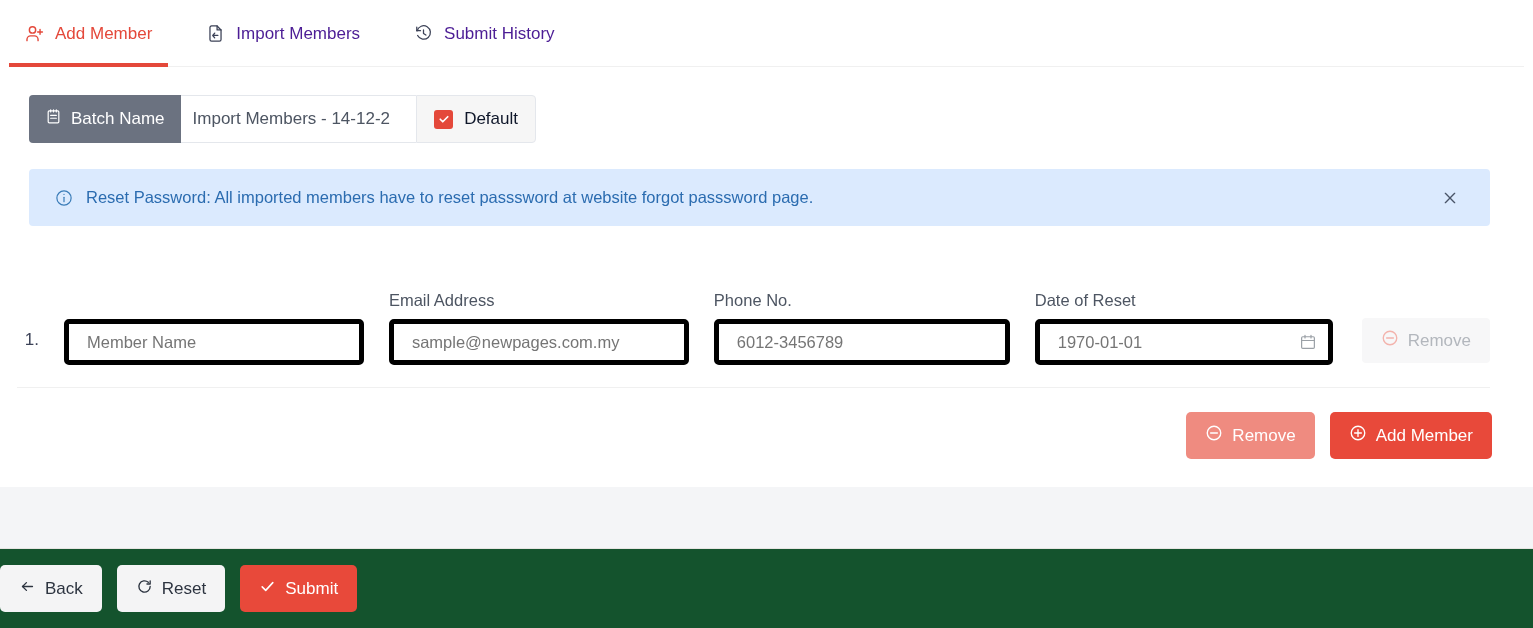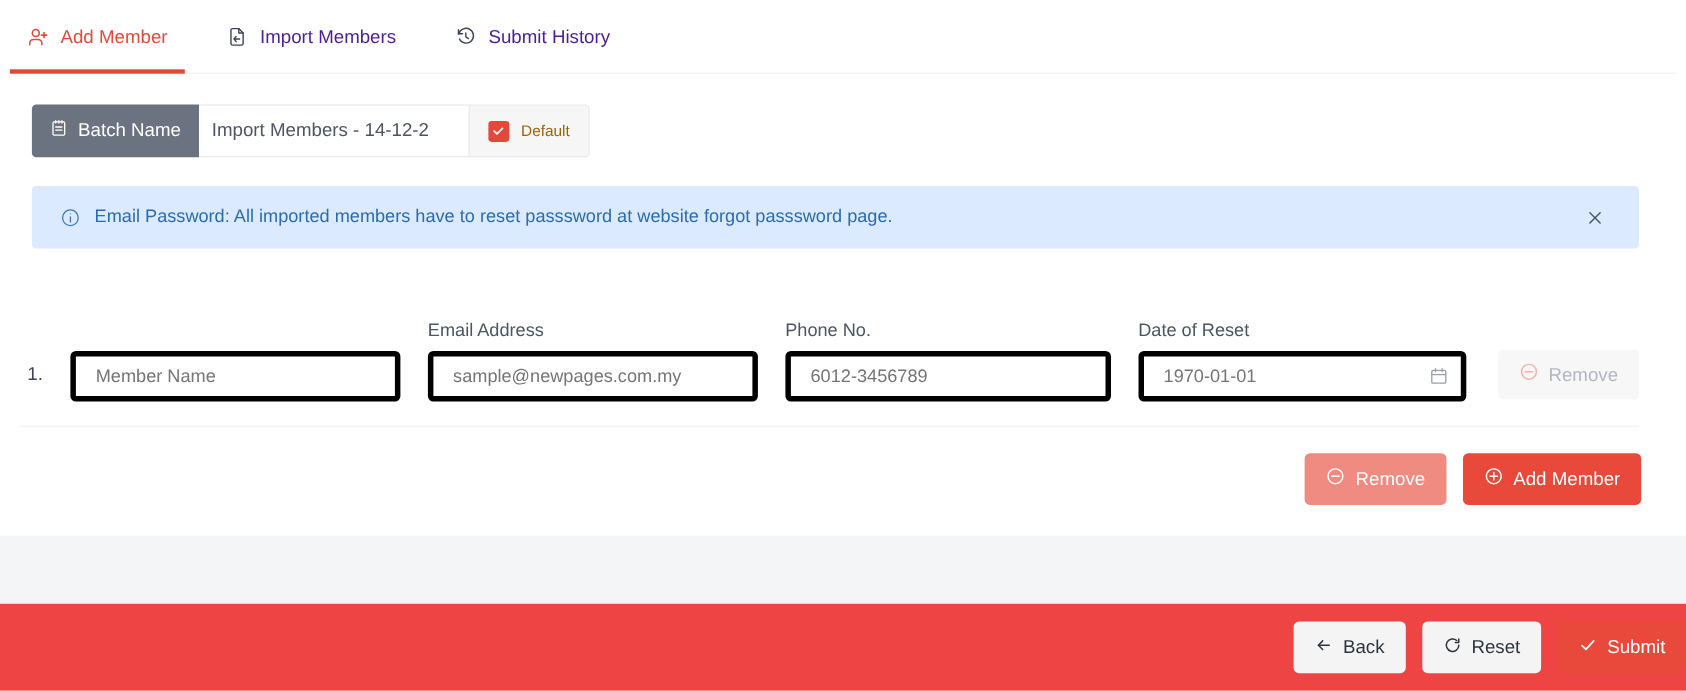--- a/index.html
+++ b/index.html
@@ -99,22 +99,22 @@
     min-width: 0;
   }
   .batch-default {
     display: flex;
     align-items: center;
     gap: 11px;
     background: #f6f6f6;
     border: 1px solid #e4e7ec;
     border-radius: 0 4px 4px 0;
     padding: 0 17px;
-    font-size: 14px;
-    color: #a16207;
+    font-size: 17px;
+    color: #0f172a;
     white-space: nowrap;
     cursor: pointer;
   }
   .checkbox {
     width: 19px;
     height: 19px;
     border-radius: 3px;
     background: #e4483a;
     display: flex;
     align-items: center;
@@ -250,24 +250,23 @@
     border-bottom: 1px solid #e6e4e2;
   }
 
   
   .footer {
     position: absolute;
     left: 0;
     right: 0;
     top: 549px;
     height: 79px;
-    background: #ef4444;
-    display: flex;
-    align-items: center;
-    justify-content: flex-end;
+    background: #14532d;
+    display: flex;
+    align-items: center;
     gap: 15px;
     box-sizing: border-box;
   }
   .btn-light { background: #f4f4f5; color: #2d3440; }
   .btn-submit { background: #e8493a; color: #ffffff; }
 </style>
 </head>
 <body>
 
 <div class="tabbar">
@@ -334,21 +333,21 @@
 </div>
 
 <div class="alert">
   <span class="alert-icon">
     <svg width="18" height="18" viewBox="0 0 24 24" fill="none" stroke="#3a7cb8" stroke-width="1.6" stroke-linecap="round" stroke-linejoin="round">
       <circle cx="12" cy="12" r="9.5"></circle>
       <path d="M12 11v6"></path>
       <path d="M12 7.2h.01"></path>
     </svg>
   </span>
-  <span class="alert-text">Email Password: All imported members have to reset passsword at website forgot passsword page.</span>
+  <span class="alert-text">Reset Password: All imported members have to reset passsword at website forgot passsword page.</span>
   <span class="alert-close">
     <svg width="16" height="16" viewBox="0 0 24 24" fill="none" stroke="#4a5568" stroke-width="2" stroke-linecap="round">
       <path d="M5 5l14 14M19 5L5 19"></path>
     </svg>
   </span>
 </div>
 
 <div class="members">
   <div class="member-row">
 

